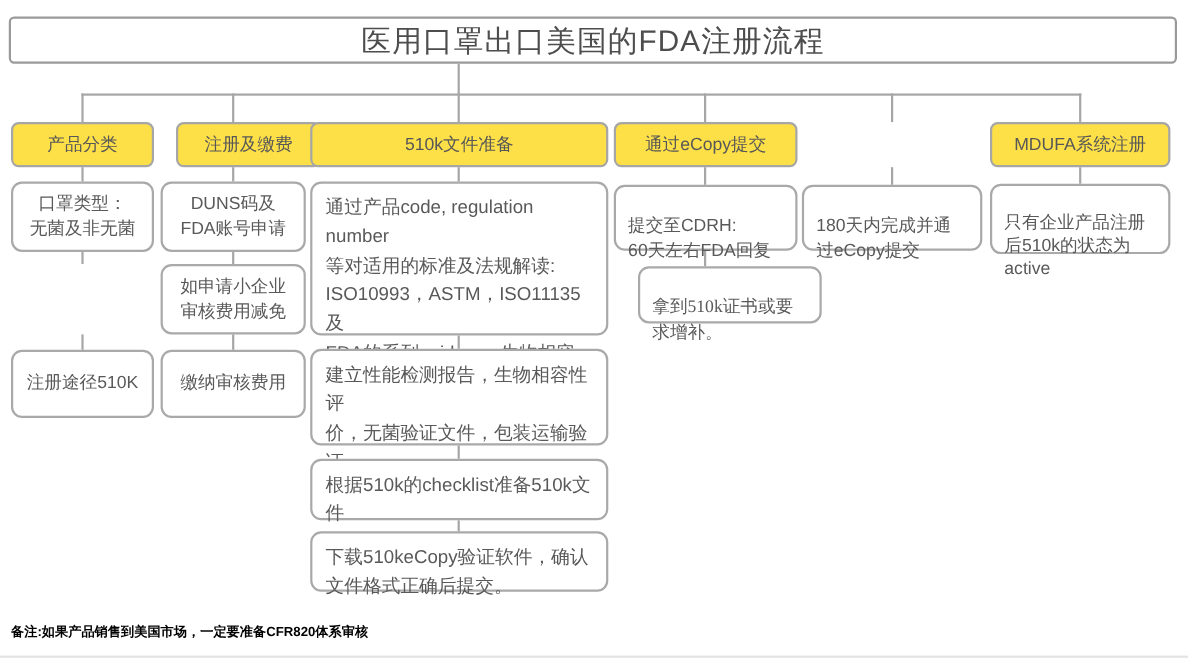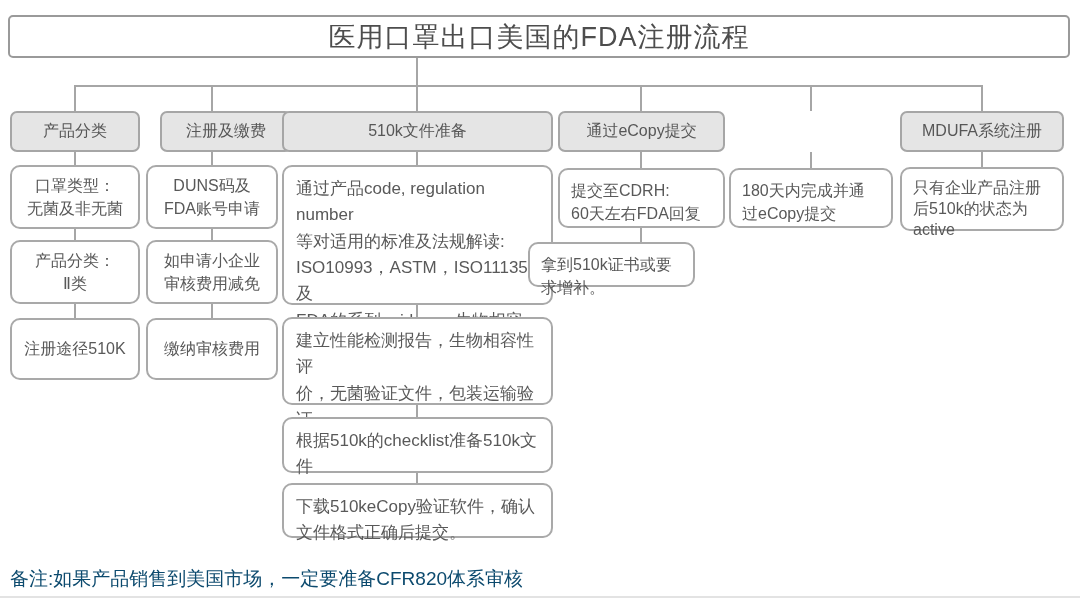--- a/index.html
+++ b/index.html
@@ -8,34 +8,34 @@
   .canvas{position:absolute;left:0;top:0;width:1080px;height:599px;background:#ffffff;}
 
   .title-box{position:absolute;left:8px;top:15px;width:1062px;height:43px;
     border:2px solid #9a9a9a;border-radius:5px;box-sizing:border-box;
     display:flex;align-items:center;justify-content:center;
     font-size:27px;color:#4d4d4d;letter-spacing:1px;}
 
   .ln{position:absolute;background:#a6a6a6;}
 
   .hdr{position:absolute;top:111px;height:41px;border:2px solid #a6a6a6;
-    border-radius:7px;box-sizing:border-box;background:#e5e5e5;
+    border-radius:7px;box-sizing:border-box;background:#fde047;
     display:flex;align-items:center;justify-content:center;
     font-size:16px;color:#575757;}
 
   .bx{position:absolute;border:2px solid #a9a9a9;border-radius:10px;
     box-sizing:border-box;background:#fff;color:#595959;font-size:16px;
     white-space:pre-line;line-height:1.45;}
   .bx.center{display:flex;align-items:center;justify-content:center;
     text-align:center;}
-  .bx.left{padding:9px 11px;text-align:left;}
+  .bx.left{padding:24px 11px;text-align:left;}
   .bx.dense{font-size:17px;line-height:1.55;padding:9px 12px;}
 
-  .note{position:absolute;left:10px;top:566px;font-size:19px;color:#0c4a6e;
-    white-space:nowrap;}
+  .note{position:absolute;left:10px;top:566px;font-size:12px;color:#000000;
+    white-space:nowrap;font-weight:bold;}
   .bottom-edge{position:absolute;left:0;top:596px;width:1080px;height:2px;
     background:#e3e3e3;}
 </style>
 </head>
 <body>
 
 <div class="canvas">
 
   <div class="title-box">
     <span>医用口罩出口美国的FDA注册流程</span>
@@ -67,22 +67,20 @@
   <div class="ln" style="left:640px;top:228px;width:2px;height:14px;"></div>
 
   <div class="hdr" style="left:10px;width:130px;">产品分类</div>
   <div class="hdr" style="left:146px;width:132px;margin-left:14px;">注册及缴费</div>
   <div class="hdr" style="left:282px;width:271px;">510k文件准备</div>
   <div class="hdr" style="left:558px;width:167px;">通过eCopy提交</div>
   <div class="hdr" style="left:900px;width:164px;">MDUFA系统注册</div>
 
   <div class="bx center" style="left:10px;top:165px;width:130px;height:64px;">口罩类型：
 无菌及非无菌</div>
-  <div class="bx center" style="left:10px;top:240px;width:130px;height:64px;">产品分类：
-Ⅱ类</div>
   <div class="bx center" style="left:10px;top:318px;width:130px;height:62px;">注册途径510K</div>
 
   <div class="bx center" style="left:146px;top:165px;width:132px;height:64px;">DUNS码及
 FDA账号申请</div>
   <div class="bx center" style="left:146px;top:240px;width:132px;height:64px;">如申请小企业
 审核费用减免</div>
   <div class="bx center" style="left:146px;top:318px;width:132px;height:62px;">缴纳审核费用</div>
 
   <div class="bx left dense" style="left:282px;top:165px;width:271px;height:140px;">通过产品code, regulation number
 等对适用的标准及法规解读:
@@ -92,21 +90,21 @@
   <div class="bx left dense" style="left:282px;top:317px;width:271px;height:88px;">建立性能检测报告，生物相容性评
 价，无菌验证文件，包装运输验证
 及货架期验证文件。</div>
   <div class="bx left dense" style="left:282px;top:417px;width:271px;height:56px;">根据510k的checklist准备510k文
 件</div>
   <div class="bx left dense" style="left:282px;top:483px;width:271px;height:55px;">下载510keCopy验证软件，确认
 文件格式正确后提交。</div>
 
   <div class="bx left" style="left:558px;top:168px;width:167px;height:60px;">提交至CDRH:
 60天左右FDA回复</div>
-  <div class="bx left" style="left:528px;top:242px;width:167px;height:45px;">拿到510k证书或要
+  <div class="bx left" style="left:580px;top:242px;width:167px;height:45px;font-family:Liberation Serif, serif;">拿到510k证书或要
 求增补。</div>
 
   <div class="bx left" style="left:729px;top:168px;width:164px;height:60px;">180天内完成并通
 过eCopy提交</div>
 
   <div class="bx left" style="left:900px;top:167px;width:164px;height:64px;line-height:1.3;">只有企业产品注册
 后510k的状态为
 active</div>
 
   <div class="note">备注:如果产品销售到美国市场，一定要准备CFR820体系审核</div>

